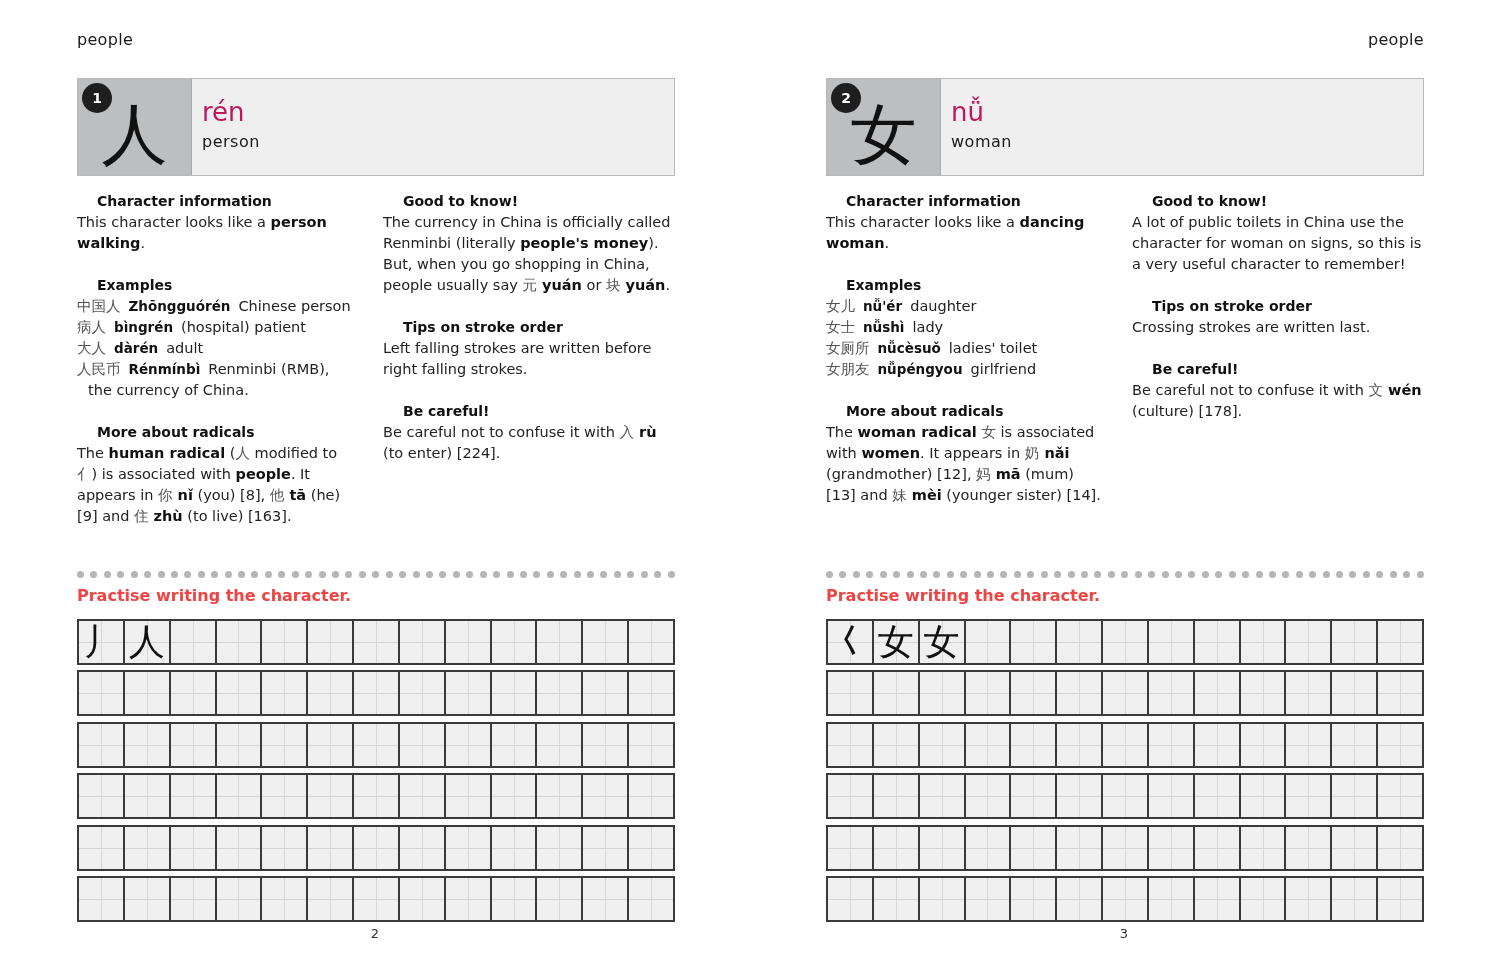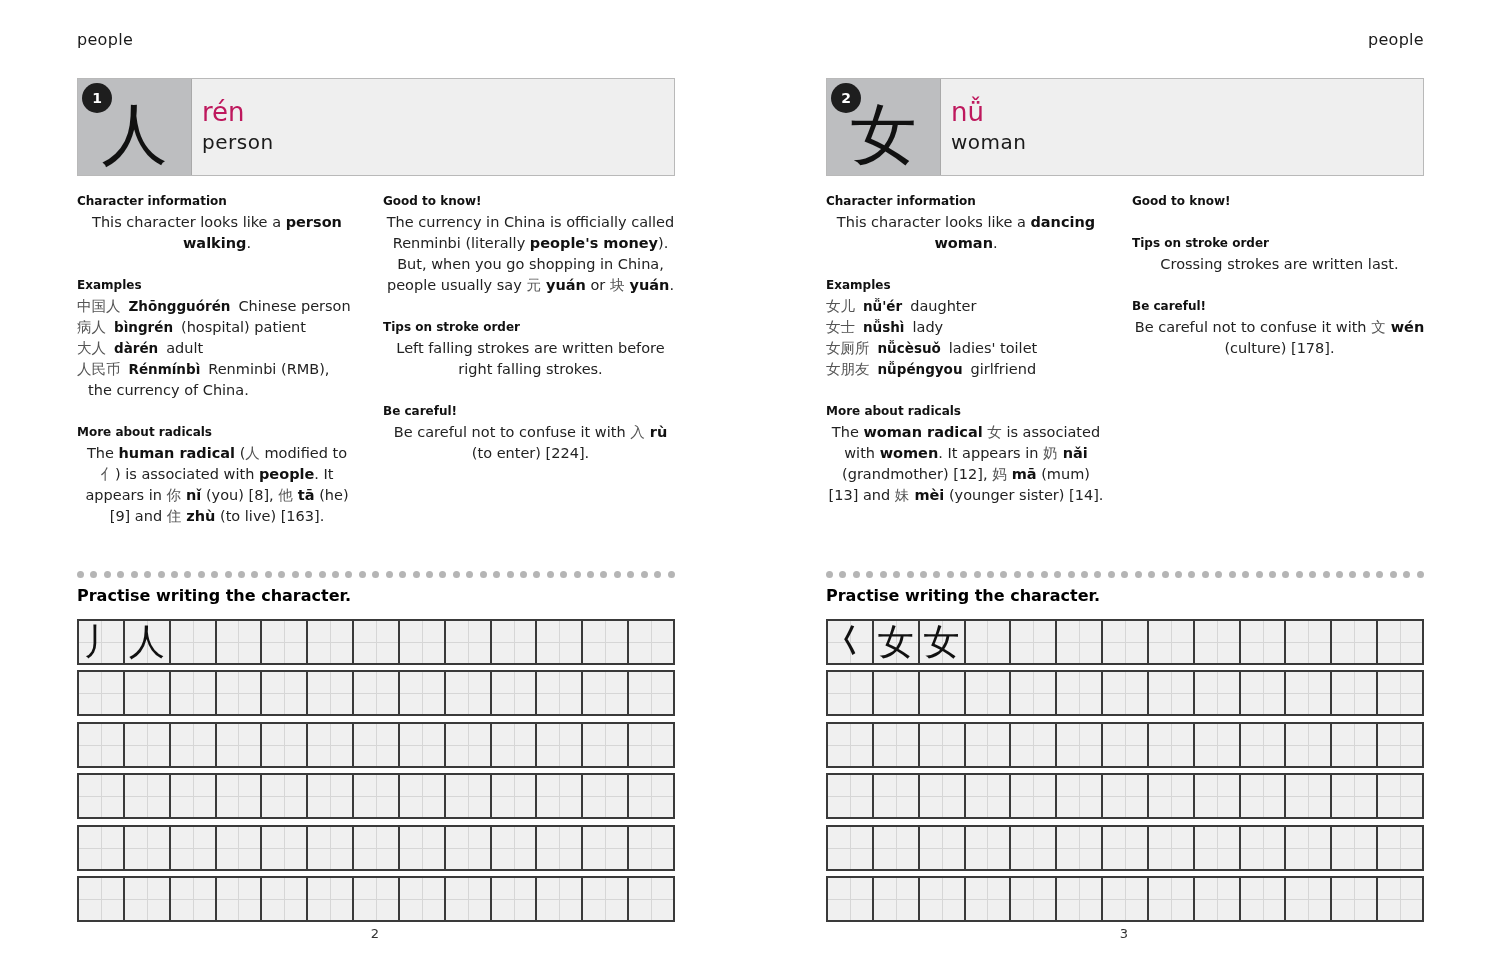--- a/index.html
+++ b/index.html
@@ -13,39 +13,39 @@
   .running-head { position: absolute; top: 30px; font-size: 16px; letter-spacing: 0.3px; color: #1a1a1a; }
   .page.left .running-head { left: 0; }
   .page.right .running-head { right: 0; }
 
   .char-header { position: absolute; top: 78px; left: 0; width: 598px; height: 98px; border: 1px solid #b9b9b9; background: #efefef; display: flex; }
   .char-cell { width: 114px; height: 100%; background: #bdbec0; border-right: 1px solid #a9a9a9; position: relative; }
   .badge { position: absolute; left: 4px; top: 4px; width: 30px; height: 30px; border-radius: 50%; background: #1e1e1e; color: #fff; font-weight: bold; font-size: 14px; display: flex; align-items: center; justify-content: center; }
   .big-char { position: absolute; left: 0; right: 0; bottom: 0px; text-align: center; font-family: "DejaVu Serif", serif; font-size: 66px; line-height: 80px; color: #111; }
   .char-text { padding-left: 10px; padding-top: 18px; }
   .pinyin { font-size: 26px; line-height: 30px; color: #be185d; }
-  .meaning { font-size: 20px; line-height: 30px; color: #1a1a1a; letter-spacing: 0.5px; }
+  .meaning { font-size: 16px; line-height: 30px; color: #1a1a1a; letter-spacing: 0.5px; }
 
   .col { position: absolute; top: 191px; font-size: 14.5px; line-height: 21px; color: #222; }
   .col.c1 { left: 0; width: 280px; }
   .col.c2 { left: 306px; width: 295px; }
   .section { margin-bottom: 21px; }
-  .section h3 { font-size: 12px; font-weight: bold; line-height: 21px; color: #111; }
-  .section p { font-size: 14.5px; line-height: 21px; text-align: center; }
+  .section h3 { font-size: 14px; font-weight: bold; line-height: 21px; color: #111; margin-left: 20px; }
+  .section p { font-size: 14.5px; line-height: 21px; }
   .b { font-weight: bold; color: #111; }
   .zh { font-family: "DejaVu Serif", serif; color: #555; }
   .ex-row { white-space: nowrap; }
   .ex-row .zh { margin-right: 8px; }
   .ex-row .py { font-weight: bold; color: #111; margin-right: 8px; font-size: 13.5px; }
   .indent { padding-left: 11px; }
 
   .dots { position: absolute; top: 571px; left: 0; width: 598px; height: 8px; display: flex; justify-content: space-between; }
   .dot { width: 7px; height: 7px; border-radius: 50%; background: #b5b5b5; }
 
-  .practise-title { position: absolute; top: 586px; left: 0; font-size: 16px; font-weight: bold; color: #000000; }
+  .practise-title { position: absolute; top: 586px; left: 0; font-size: 16px; font-weight: bold; color: #ef4444; }
 
   .grid { position: absolute; top: 619px; left: 0; width: 598px; }
   .grid-row { display: flex; height: 46px; border: 2px solid #3a3a3a; margin-bottom: 5.4px; background: #f0f0f0; }
   .grid-cell { flex: 1; position: relative; border-right: 2px solid #3a3a3a; display: flex; align-items: center; justify-content: center; }
   .grid-cell:last-child { border-right: none; }
   .grid-cell::before { content: ""; position: absolute; left: 50%; top: 0; bottom: 0; border-left: 1px solid #d6d6d6; }
   .grid-cell::after { content: ""; position: absolute; top: 50%; left: 0; right: 0; border-top: 1px solid #d6d6d6; }
   .stroke-char { position: relative; z-index: 1; font-family: "DejaVu Serif", serif; font-size: 36px; line-height: 42px; color: #111; }
 
   .page-number { position: absolute; top: 926px; font-size: 13px; color: #333; width: 20px; text-align: center; }
@@ -282,20 +282,21 @@
     </div>
     <div class="section">
       <h3>More about radicals</h3>
       <p class="rich"><span>The </span><span class="b">woman radical</span><span> </span><span class="zh">女</span><span> is associated with </span><span class="b">women</span><span>. It appears in </span><span class="zh">奶</span><span class="b"> nǎi</span><span> (grandmother) [12], </span><span class="zh">妈</span><span class="b"> mā</span><span> (mum) [13] and </span><span class="zh">妹</span><span class="b"> mèi</span><span> (younger sister) [14].</span></p>
     </div>
   </div>
 
   <div class="col c2">
     <div class="section">
       <h3>Good to know!</h3>
+      <p class="rich"><span>A lot of public toilets in China use the character for woman on signs, so this is a very useful character to remember!</span></p>
     </div>
     <div class="section">
       <h3>Tips on stroke order</h3>
       <p>Crossing strokes are written last.</p>
     </div>
     <div class="section">
       <h3>Be careful!</h3>
       <p class="rich"><span>Be careful not to confuse it with </span><span class="zh">文</span><span class="b"> wén</span><span> (culture) [178].</span></p>
     </div>
   </div>

